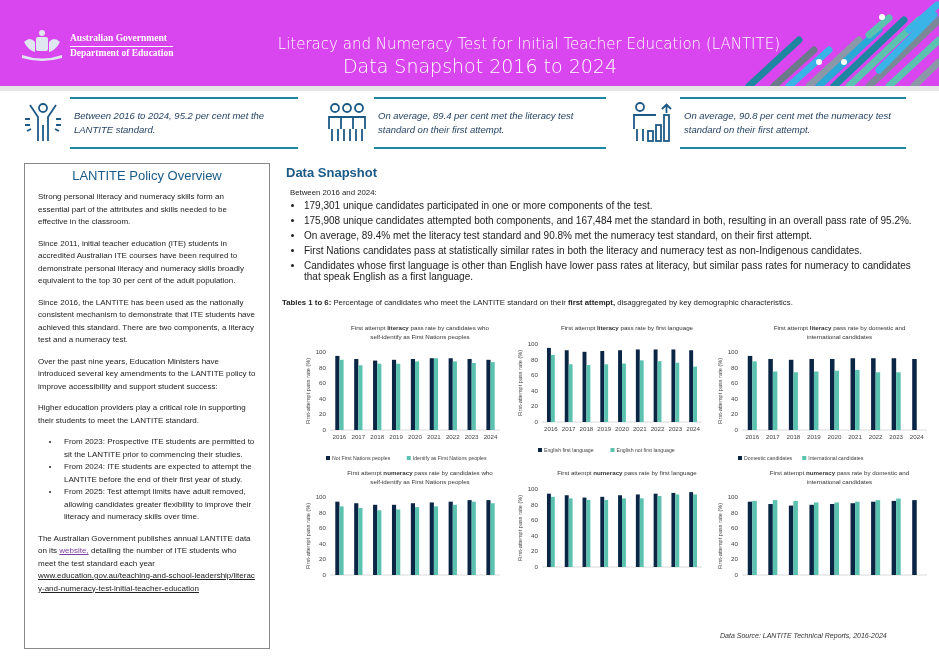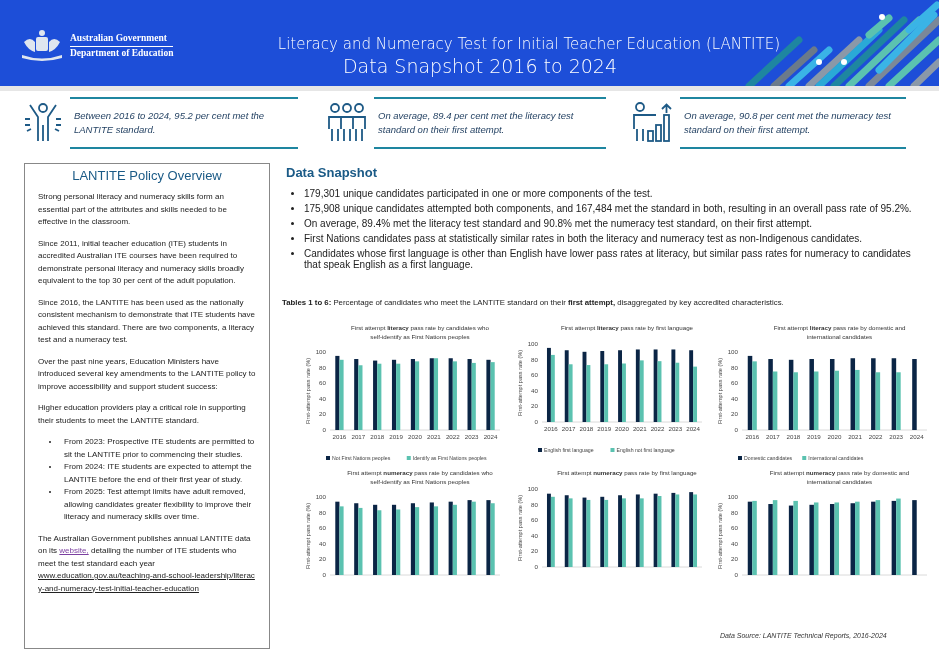--- a/index.html
+++ b/index.html
@@ -1,20 +1,20 @@
 <!DOCTYPE html>
 <html><head>
 <meta charset="utf-8">
 <style>
   * { box-sizing: border-box; margin: 0; padding: 0; }
   html, body { width: 939px; height: 664px; overflow: hidden; background: #ffffff; }
   body { font-family: "Liberation Sans", sans-serif; color: #222; position: relative; }
 
   
-  .header { position: absolute; left: 0; top: 0; width: 939px; height: 86px; background: #1d4ed8; overflow: hidden; }
+  .header { position: absolute; left: 0; top: 0; width: 939px; height: 86px; background: #d946ef; overflow: hidden; }
   .header-strip { position: absolute; left: 0; top: 86px; width: 939px; height: 5px; background: #e6e6e6; }
   .logo { position: absolute; left: 20px; top: 28px; display: flex; align-items: center; gap: 6px; }
   .crest { width: 44px; height: 36px; }
   .logo-text { font-family: "Liberation Serif", serif; color: #fff; font-weight: bold; font-size: 9.5px; line-height: 13px; }
   .logo-text .l1 { border-bottom: 1px solid #fff; padding-bottom: 1px; }
   .title-block { position: absolute; left: 180px; top: 33px; width: 600px; text-align: center; color: #fff; font-family: "DejaVu Sans", sans-serif; font-weight: 300; }
   .title-block .t1 { font-size: 15px; line-height: 22px; text-align: right; }
   .title-block .t2 { font-size: 19px; line-height: 22px; }
   .stripes { position: absolute; right: 0; top: 0; width: 220px; height: 86px; }
 
@@ -145,30 +145,31 @@
     <li>From 2025: Test attempt limits have adult removed, allowing candidates greater flexibility to improve their literacy and numeracy skills over time.</li>
   </ul>
   <p>
     <span>The Australian Government publishes annual LANTITE data on its </span><a>website,</a><span> detailing the number of ITE students who meet the test standard each year</span><br>
     <a class="url" style="word-break:break-all;">www.education.gov.au/teaching-and-school-leadership/literacy-and-numeracy-test-initial-teacher-education</a>
   </p>
 </div>
 
 <div class="snap">
   <h2>Data Snapshot</h2>
+  <div class="intro">Between 2016 and 2024:</div>
   <ul>
     <li>179,301 unique candidates participated in one or more components of the test.</li>
     <li>175,908 unique candidates attempted both components, and 167,484 met the standard in both, resulting in an overall pass rate of 95.2%.</li>
     <li>On average, 89.4% met the literacy test standard and 90.8% met the numeracy test standard, on their first attempt.</li>
     <li>First Nations candidates pass at statistically similar rates in both the literacy and numeracy test as non-Indigenous candidates.</li>
     <li>Candidates whose first language is other than English have lower pass rates at literacy, but similar pass rates for numeracy to candidates that speak English as a first language.</li>
   </ul>
 </div>
 <div class="tables-caption">
-  <b>Tables 1 to 6:</b><span> Percentage of candidates who meet the LANTITE standard on their </span><b>first attempt,</b><span> disaggregated by key accredited characteristics.</span>
+  <b>Tables 1 to 6:</b><span> Percentage of candidates who meet the LANTITE standard on their </span><b>first attempt,</b><span> disaggregated by key demographic characteristics.</span>
 </div>
 
 <div class="chart" id="chart0" style="left:300px; top:322px;"><svg width="210" height="140" viewBox="0 0 210 140">
       <g>
         <text x="120" y="8" text-anchor="middle" class="chart-title"><tspan>First attempt </tspan><tspan font-weight="bold">literacy</tspan><tspan> pass rate by candidates who</tspan></text>
         <text x="120" y="17" text-anchor="middle" class="chart-title">self-identify as First Nations peoples</text>
         <text x="0" y="0" transform="translate(10,69) rotate(-90)" text-anchor="middle" class="ylab">First-attempt pass rate (%)</text>
         <text x="26" y="110" text-anchor="end" class="tick">0</text>
         <text x="26" y="94.4" text-anchor="end" class="tick">20</text>
         <text x="26" y="78.8" text-anchor="end" class="tick">40</text>

